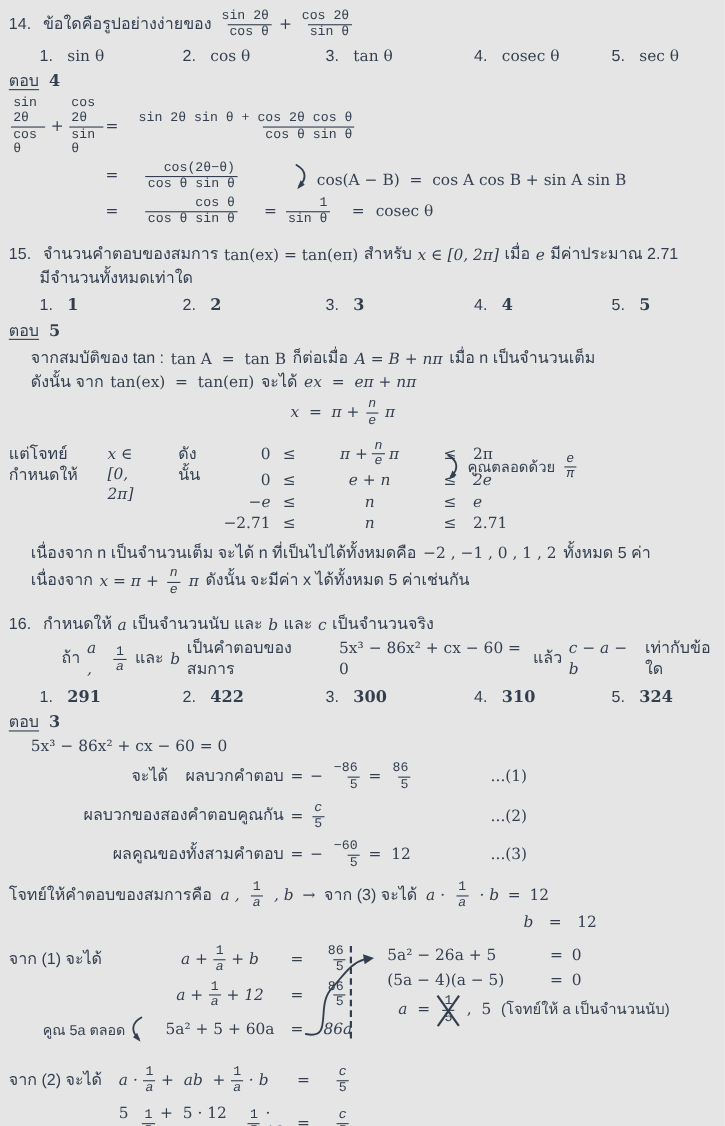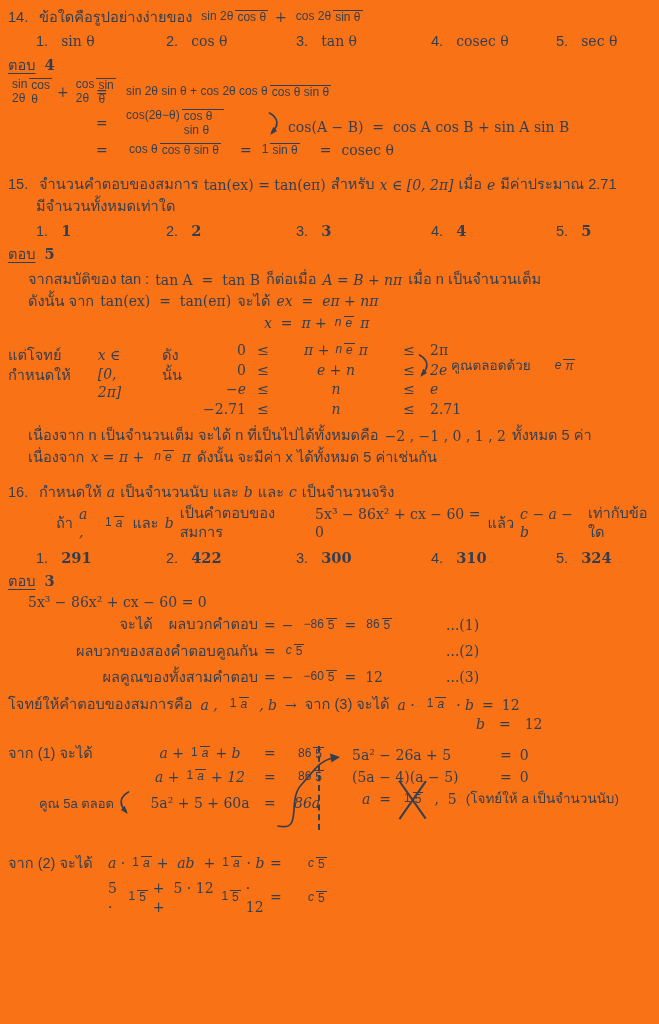--- a/index.html
+++ b/index.html
@@ -1,25 +1,25 @@
 <!DOCTYPE html>
 <html><head>
 <meta charset="utf-8">
 <style>
   html,body{margin:0;padding:0;background:#ffffff;}
-  #page{position:relative;width:659px;height:1024px;box-sizing:border-box;background:#f97316;
+  #page{position:relative;width:659px;height:1024px;box-sizing:border-box;background:#e5e5e5;
         color:#333f50;font-family:"Liberation Sans",sans-serif;font-size:14.6px;line-height:1.32;
         padding:6px 0 0 8px;overflow:hidden;}
   [data-bind]{white-space:pre-wrap;}
   .m{font-family:"DejaVu Serif",serif;font-size:14px;}
   .it{font-style:italic;}
   .bv{font-family:"DejaVu Serif",serif;font-weight:700;}
   .ul{text-decoration:underline;text-underline-offset:3px;}
-  .fr{display:inline-flex;flex-direction:row;align-items:flex-start;vertical-align:middle;
-      font-family:Liberation Sans, sans-serif;font-size:12px;line-height:1.15;margin:0 2px;}
+  .fr{display:inline-flex;flex-direction:column;align-items:flex-end;vertical-align:middle;
+      font-family:Liberation Mono, monospace;font-size:12px;line-height:1.15;margin:0 2px;}
   .fr .nu{padding:0 2px;}
   .fr .de{border-top:1px solid #333f50;padding:0 2px;}
   .row{display:flex;align-items:center;}
   .qline{display:flex;align-items:center;gap:5px;}
   .qno{width:26px;flex:none;}
   .choices{display:flex;padding-left:28px;margin-top:5px;}
   .choice{display:flex;gap:13px;align-items:baseline;}
   .cw{width:130px;flex:none;}
   .ansline{margin-top:3px;display:flex;gap:9px;align-items:baseline;}
   
@@ -29,21 +29,21 @@
   .srow{display:flex;align-items:center;margin-top:3px;}
   .note{display:flex;align-items:flex-end;gap:7px;margin-left:40px;}
   svg.curl{width:15px;height:26px;flex:none;}
   
   .center-eq{display:flex;align-items:center;gap:4px;padding-left:256px;margin-top:3px;}
   .ineqwrap{position:relative;display:flex;align-items:flex-start;margin-top:9px;}
   .ineqlabel{width:176px;flex:none;padding-top:5px;display:flex;gap:20px;}
   .igrid{display:grid;grid-template-columns:62px 34px 112px 34px 72px;align-items:center;row-gap:1px;}
   .ir{text-align:right;} .ic{text-align:center;} .is{text-align:center;} .il{text-align:left;padding-left:4px;}
   .imid{display:inline-flex;justify-content:center;align-items:center;gap:2px;}
-  .q15note{position:absolute;left:408px;top:12px;display:flex;align-items:center;gap:20px;}
+  .q15note{position:absolute;left:396px;top:12px;display:flex;align-items:center;gap:6px;}
   
   .eqs{display:grid;grid-template-columns:250px 176px auto;column-gap:6px;row-gap:7px;align-items:center;margin-top:4px;}
   .ename{display:flex;justify-content:flex-end;gap:16px;}
   .eval{display:flex;align-items:center;gap:6px;}
   .l5row{display:flex;align-items:center;gap:8px;margin-top:8px;}
   .l6row{display:flex;align-items:center;gap:14px;padding-left:468px;margin-top:1px;}
   .blkA{position:relative;margin-top:10px;height:102px;}
   .ga{display:grid;grid-template-columns:128px 128px 30px 80px;align-items:center;row-gap:4px;}
   .ga .lhs{display:flex;justify-content:center;align-items:center;gap:3px;}
   .annc{display:flex;justify-content:flex-end;align-items:center;gap:3px;padding-right:4px;font-size:13px;}

